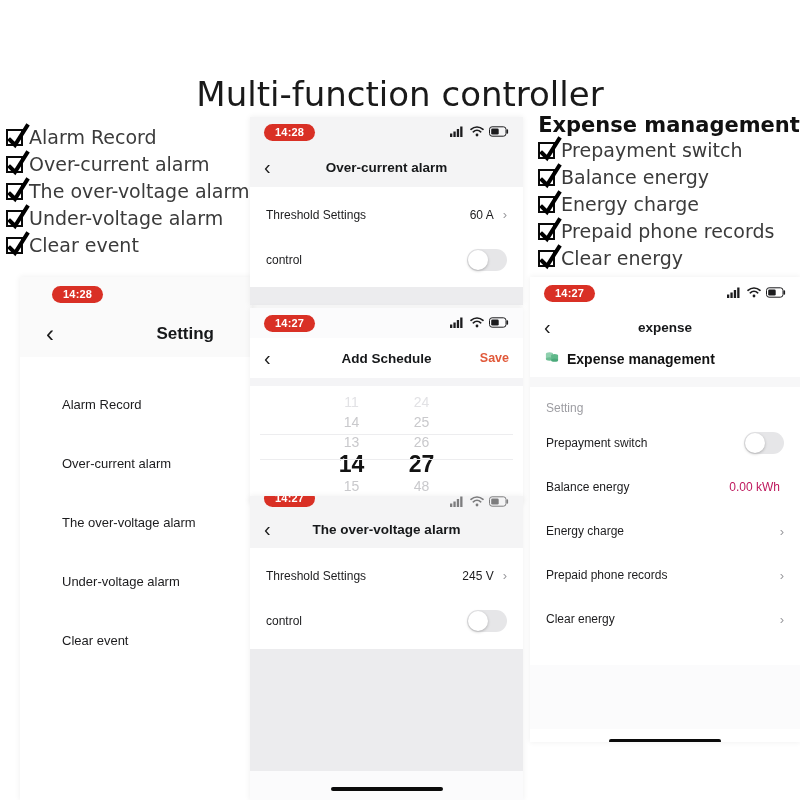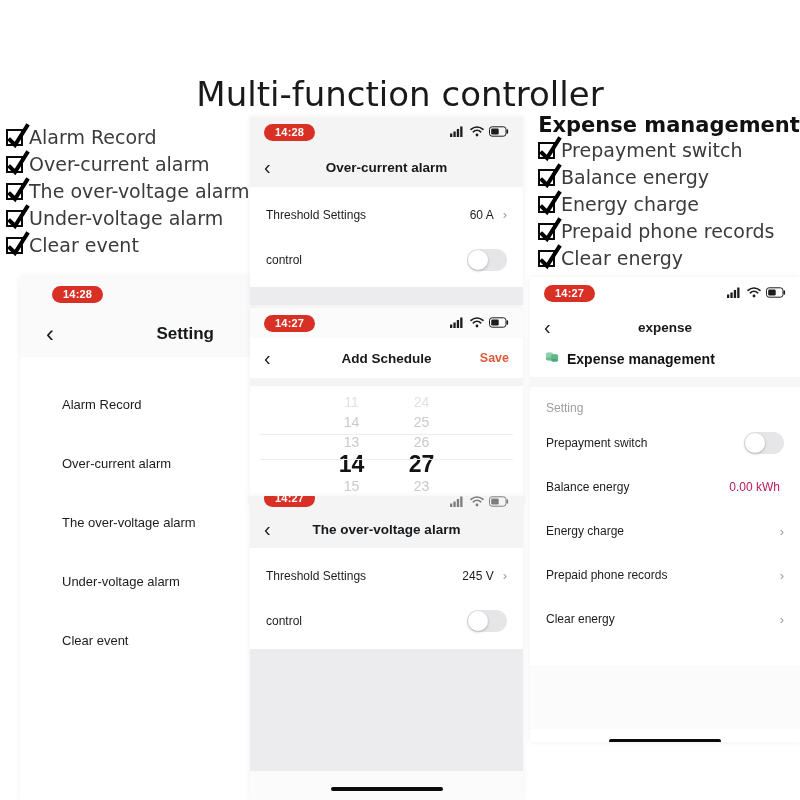--- a/index.html
+++ b/index.html
@@ -340,21 +340,21 @@
         <div class="pk sel">14</div>
         <div class="pk">15</div>
         <div class="pk">16</div>
 
       </div>
       <div class="picker-col">
         <div class="pk faded">24</div>
         <div class="pk">25</div>
         <div class="pk">26</div>
         <div class="pk sel">27</div>
-        <div class="pk">23</div>
+        <div class="pk">48</div>
         <div class="pk">29</div>
 
       </div>
     </div>
   </div>
 </div>
 
 <div class="screen shadow" style="left:250px; top:496px; width:273px; height:304px;">
   <div class="statusbar" style="background:#f4f4f5; height:14px; overflow:hidden; padding-top:0;">
     <span class="time-badge" style="margin-top:-10px;">14:27</span>

